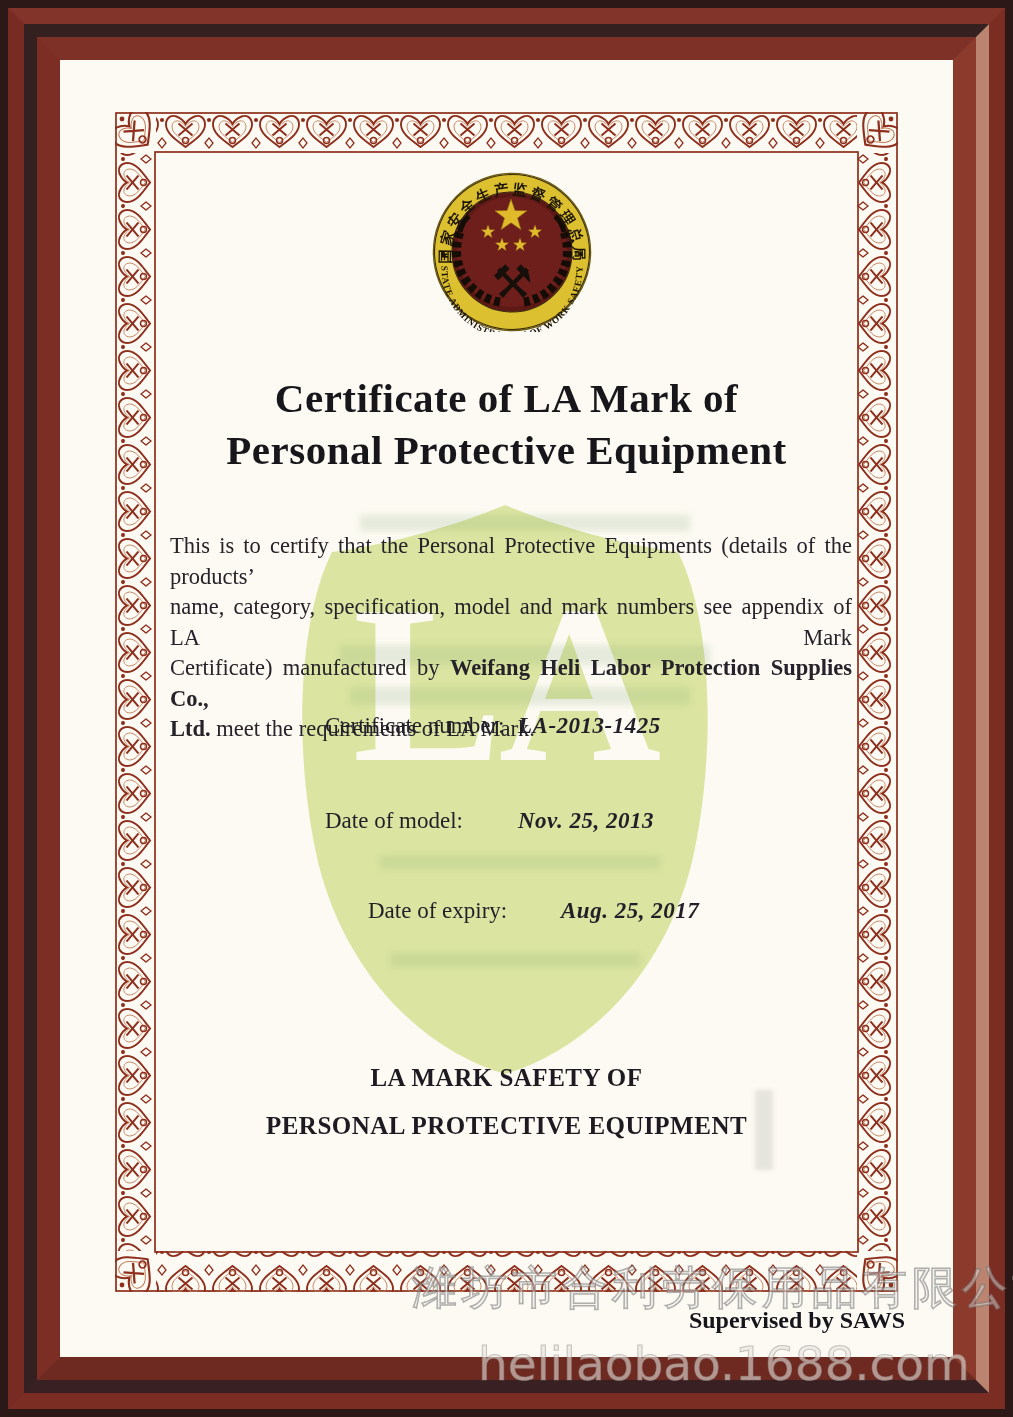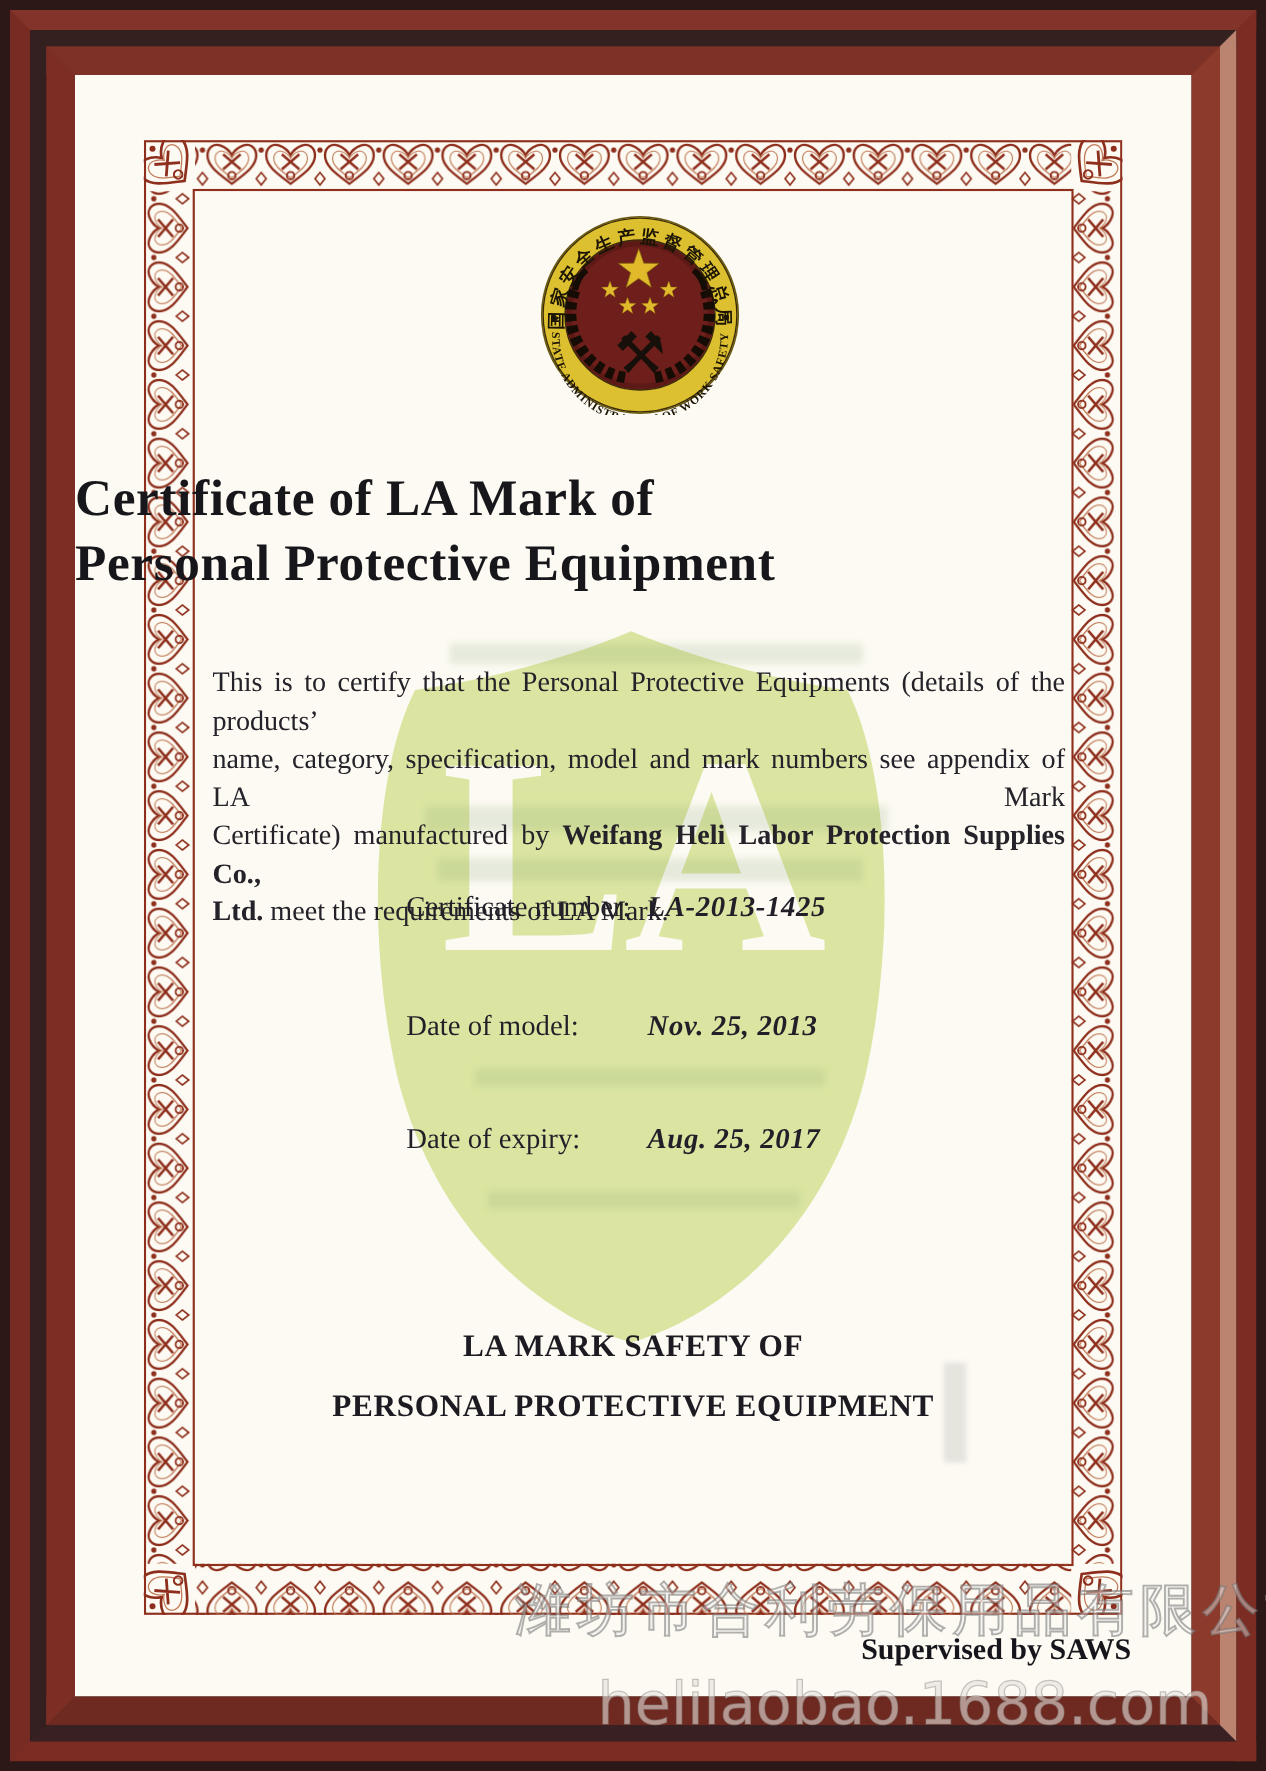--- a/index.html
+++ b/index.html
@@ -21,21 +21,21 @@
 
   .ornament-border { position:absolute; left:55px; top:52px; }
 
   .emblem { position:absolute; left:372px; top:112px; }
 
   .shield-wm { position:absolute; left:180px; top:430px; }
 
   .smudge { position:absolute; background:rgba(118,158,108,0.16); filter:blur(3px); }
   .smudge-gray { position:absolute; background:rgba(140,140,140,0.20); filter:blur(2px); }
 
-  .title { position:absolute; left:0; top:312px; width:893px; 
+  .title { position:absolute; left:0; top:312px; width:893px; text-align:center;
            font-size:41px; line-height:52px; font-weight:bold; color:#17161a;
            letter-spacing:0.5px; }
 
   .body-text { position:absolute; left:110px; top:471px; width:682px;
                font-size:22.5px; line-height:30.5px; color:#25222a; }
   .body-text .jline { text-align:justify; text-align-last:justify; }
   .body-text .lline { text-align:left;font-family:Liberation Serif, serif; }
   .body-text b { font-weight:bold; }
 
   .field-row { position:absolute; left:0; width:722px; height:30px; font-size:23px; color:#221f28; }
@@ -192,21 +192,21 @@
             </div>
 
             <div class="field-row" style="top:653px;">
               <span class="flabel">Certificate number:</span>
               <span class="fvalue">LA-2013-1425</span>
             </div>
             <div class="field-row" style="top:748px;">
               <span class="flabel">Date of model:</span>
               <span class="fvalue">Nov. 25, 2013</span>
             </div>
-            <div class="field-row" style="top:838px;">
+            <div class="field-row" style="top:838px;margin-left:43px;">
               <span class="flabel">Date of expiry:</span>
               <span class="fvalue">Aug. 25, 2017</span>
             </div>
 
             <div class="issuer">
               <div>LA MARK SAFETY OF</div>
               <div>PERSONAL PROTECTIVE EQUIPMENT</div>
             </div>
 
             <div class="supervised">Supervised by SAWS</div>

